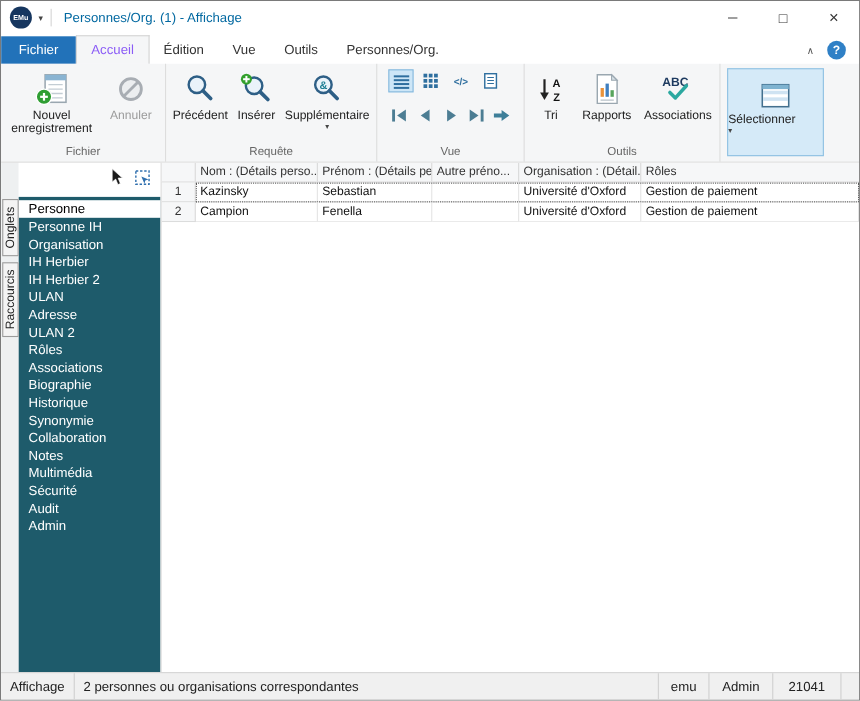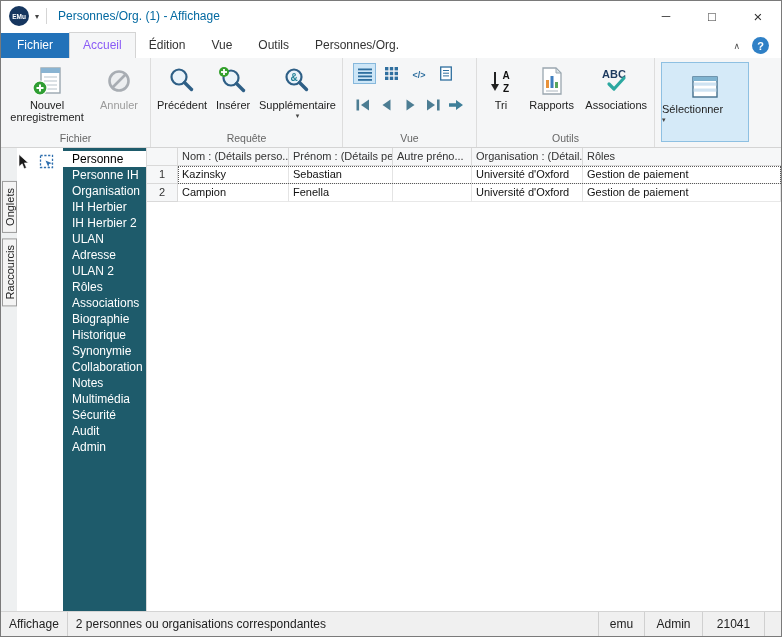--- a/index.html
+++ b/index.html
@@ -46,21 +46,21 @@
   .nav-btn { width:23px; height:24px; display:flex; align-items:center; justify-content:center; }
 
   .select-btn { width:88px; height:80px; background:#d5eaf8; border:1px solid #8ec0e2; display:flex; flex-direction:column; padding-top:8px; font-size:11px; color:#222; margin:2px 3px 0 4px; }
   .select-btn .icon { height:32px; display:flex; align-items:center; justify-content:center; }
 
   
   .content { flex:1; display:flex; min-height:0; background:#fff; }
   .vtabs { width:16px; background:#eef0f1; display:flex; flex-direction:column; padding-top:33px; gap:5px; align-items:center; flex:0 0 auto; }
   .vtab { writing-mode:vertical-rl; transform:rotate(180deg); font-size:11px; color:#222; background:#f4f4f4; border:1px solid #9b9b9b; padding:6px 1px; width:15px; text-align:center; }
 
-  .sidebar { width:129px; display:flex; flex:0 0 auto; }
+  .sidebar { width:129px; display:flex; flex-direction:column; flex:0 0 auto; }
   .sidebar-top { height:31px; background:#fff; display:flex; align-items:center; justify-content:flex-end; gap:9px; padding-right:9px; }
   .sidebar-list { flex:1; background:#1e5b6b; padding-top:3px; }
   .sitem { height:16px; line-height:16px; font-size:12px; color:#fff; padding-left:9px; white-space:nowrap; overflow:hidden; }
   .sitem.selected { background:#ffffff; color:#000; }
 
   .main { flex:1; display:flex; flex-direction:column; background:#fff; border-left:1px solid #d9d9d9; overflow:hidden; }
   .thead { display:flex; height:18px; background:#f6f7f8; border-bottom:1px solid #d9d9d9; flex:0 0 auto; }
   .th { font-size:11px; color:#333; padding:2px 4px 0; border-right:1px solid #d9d9d9; white-space:nowrap; overflow:hidden; }
   .w-num { width:31px; flex:0 0 auto; }
   .w-c1 { width:111px; flex:0 0 auto; }

